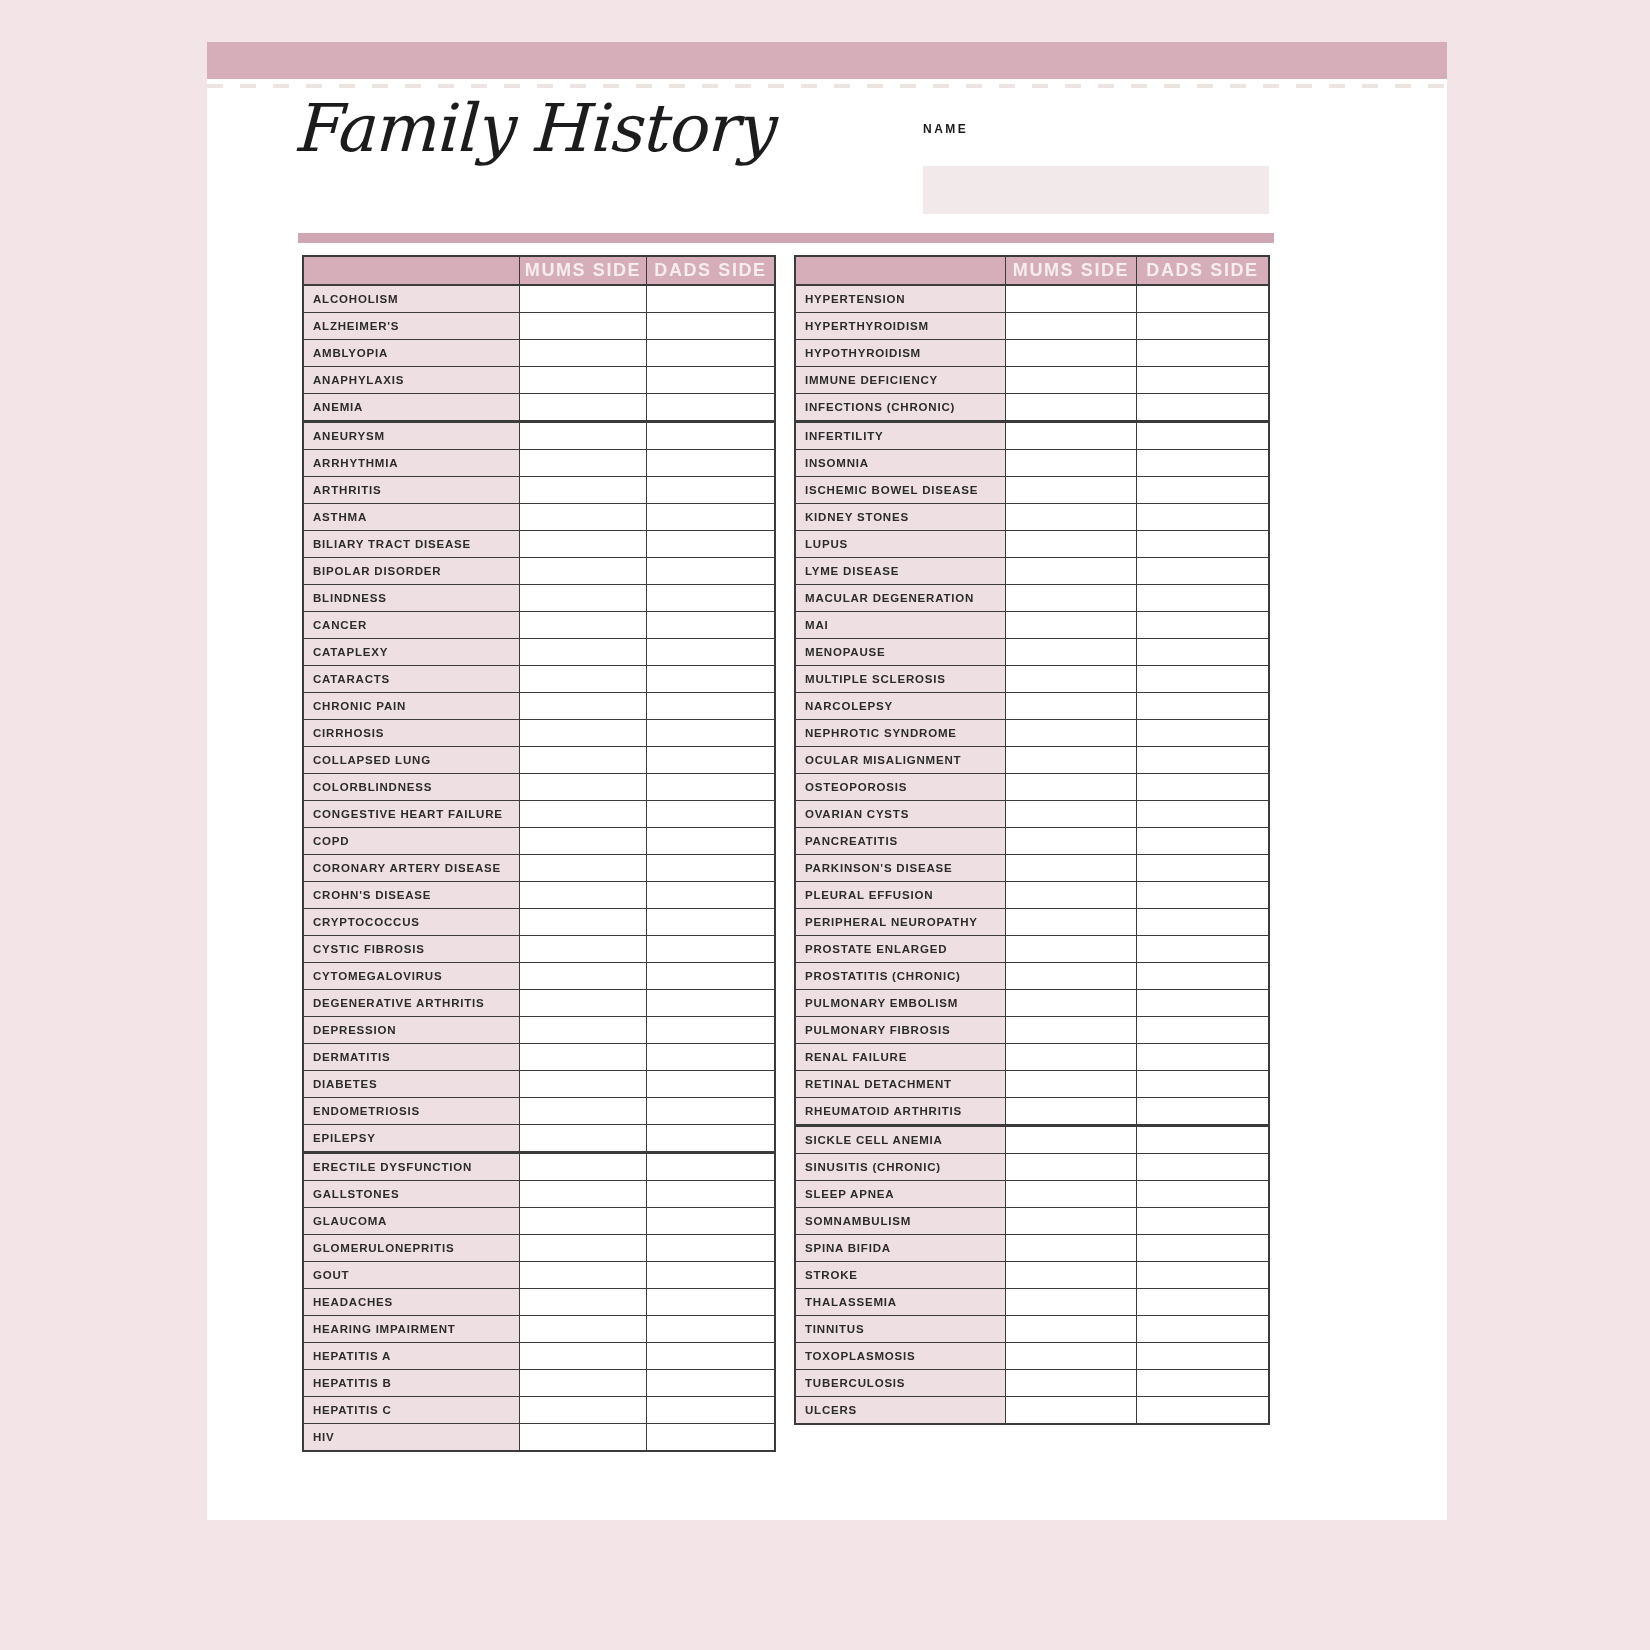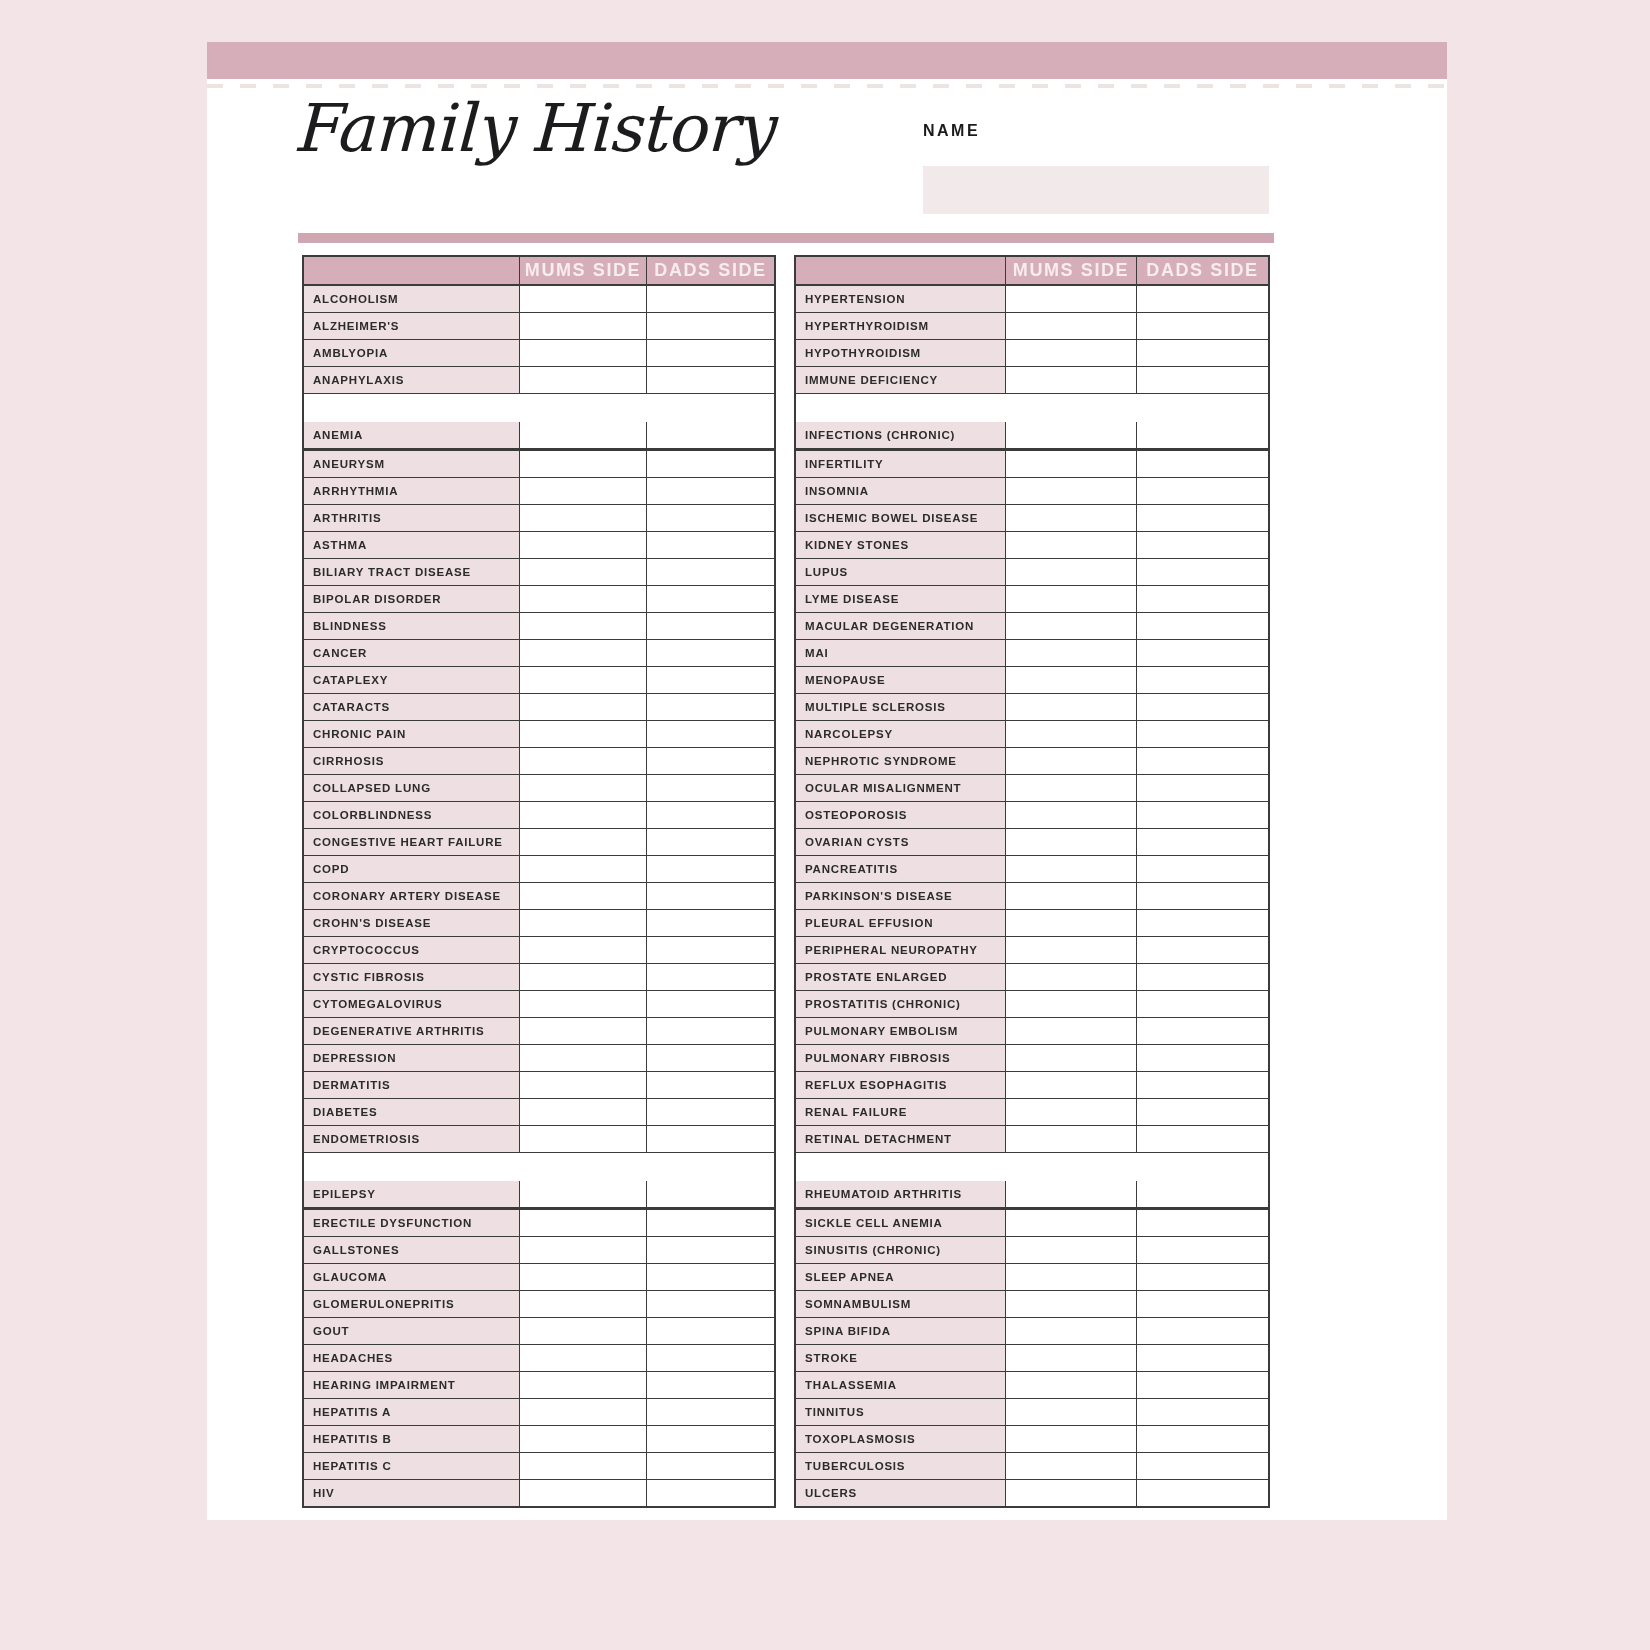--- a/index.html
+++ b/index.html
@@ -10,37 +10,37 @@
   html,body{margin:0;padding:0;}
   body{font-family:"Liberation Sans", sans-serif;}
   .canvas{position:relative;width:1650px;height:1650px;background:var(--background);overflow:hidden;}
   .paper{position:absolute;left:207px;top:42px;width:1240px;height:1478px;background:#ffffff;}
   .band{position:absolute;left:0;top:0;width:100%;height:37px;background:var(--band);}
   .dashes{position:absolute;left:0;top:42px;width:100%;height:4px;
     background:repeating-linear-gradient(90deg,#ebe4e1 0 16px,transparent 16px 33px);}
   .title{position:absolute;left:92px;top:48px;margin:0;font-family:"DejaVu Serif",serif;
     font-style:italic;font-weight:500;font-size:66px;letter-spacing:-1px;color:#1c1c1e;
     transform:skewX(-4deg);white-space:nowrap;}
-  .name-label{position:absolute;left:716px;top:80px;font-size:16px;font-weight:bold;
+  .name-label{position:absolute;left:716px;top:80px;font-size:12px;font-weight:bold;
     letter-spacing:2.5px;color:#1b1b1d;}
   .name-input{position:absolute;left:716px;top:124px;width:346px;height:48px;background:var(--name_box_bg);}
   .divider{position:absolute;left:91px;top:191px;width:976px;height:10px;background:var(--divider);}
   .table{position:absolute;top:213px;border:2px solid var(--border);background:#fff;}
   .table-left{left:95px;width:470px;}
   .table-right{left:587px;width:472px;}
   .thead,.row{display:grid;}
   .table-left .thead,.table-left .row{grid-template-columns:216px 127px 1fr;}
   .table-right .thead,.table-right .row{grid-template-columns:210px 131px 1fr;}
   .thead{height:27px;background:var(--band);border-bottom:2px solid var(--border);}
   .th{display:flex;align-items:center;justify-content:center;font-size:18px;font-weight:bold;
     letter-spacing:1.6px;color:var(--header_text);border-right:1.5px solid var(--border);}
   .th:last-child{border-right:none;}
   .row{height:26px;border-bottom:1.5px solid var(--border);}
   .row:last-child{border-bottom:none;}
-  .row.section-end{border-bottom-width:3px;margin-top:28px;}
+  .row.section-end{border-bottom-width:3px;}
   .cell{border-right:1.5px solid var(--border);box-sizing:border-box;}
   .cell.last{border-right:none;}
   .cell.label{background:var(--row_label_bg);display:flex;align-items:center;padding-left:9px;
     font-size:11.5px;font-weight:bold;letter-spacing:0.8px;color:var(--text);white-space:nowrap;}
   .cell.box{background:#ffffff;}
 </style>
 </head>
 <body>
 
 <div class="canvas">
@@ -418,25 +418,20 @@
             <div class="cell label">PULMONARY EMBOLISM</div>
             <div class="cell box"></div>
             <div class="cell box last"></div>
           </div>
           <div class="row">
             <div class="cell label">PULMONARY FIBROSIS</div>
             <div class="cell box"></div>
             <div class="cell box last"></div>
           </div>
           <div class="row">
-            <div class="cell label">REFLUX ESOPHAGITIS</div>
-            <div class="cell box"></div>
-            <div class="cell box last"></div>
-          </div>
-          <div class="row">
             <div class="cell label">RENAL FAILURE</div>
             <div class="cell box"></div>
             <div class="cell box last"></div>
           </div>
           <div class="row">
             <div class="cell label">RETINAL DETACHMENT</div>
             <div class="cell box"></div>
             <div class="cell box last"></div>
           </div>
           <div class="row section-end">

